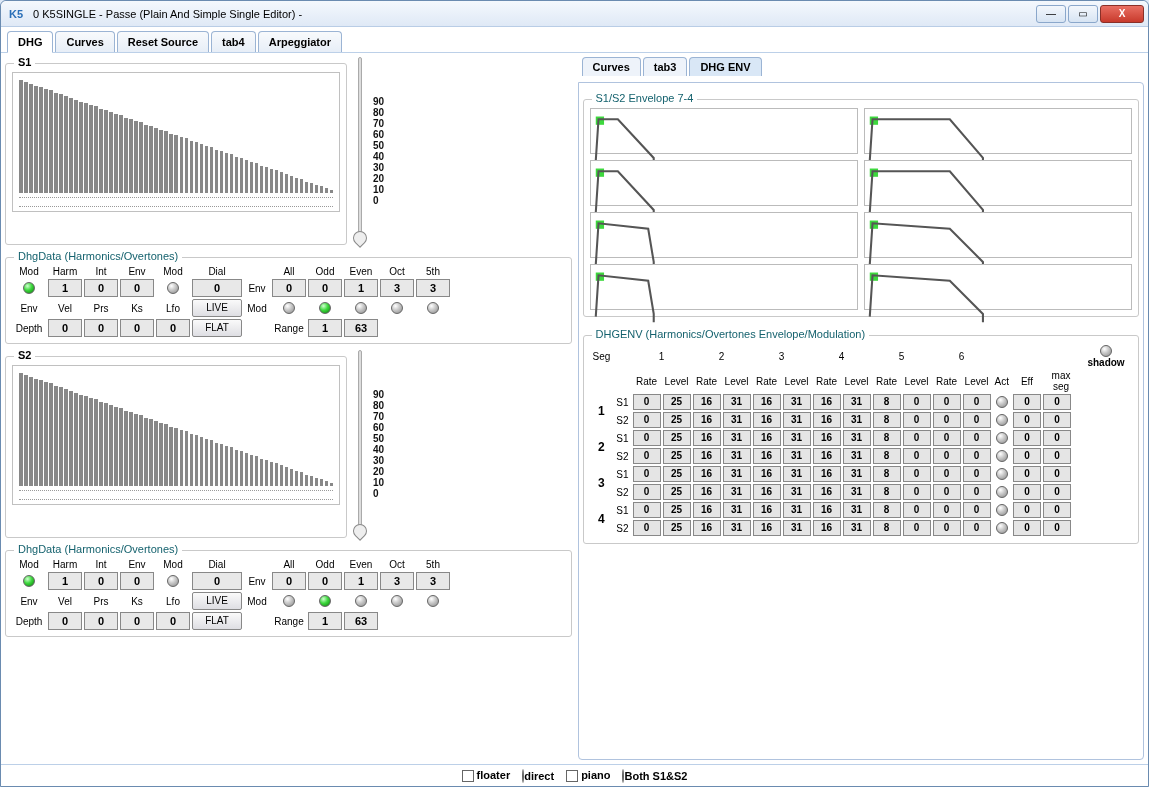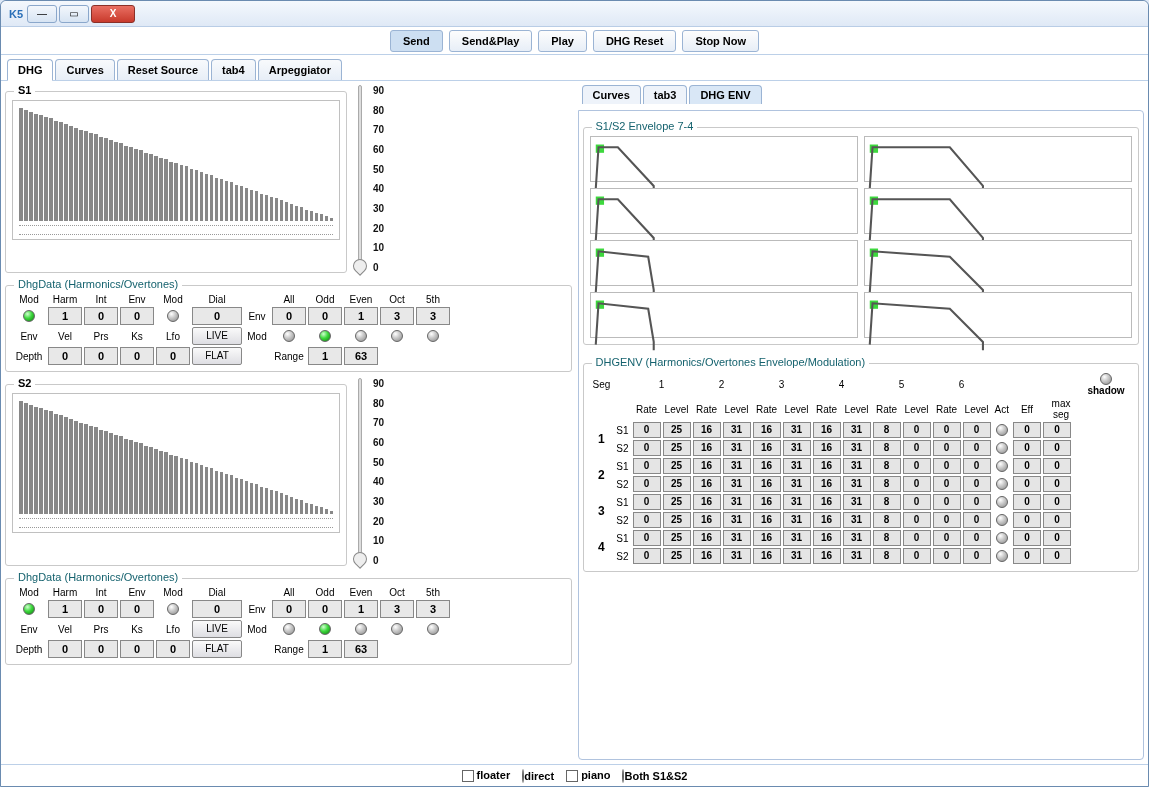--- a/index.html
+++ b/index.html
@@ -186,21 +186,21 @@
     background: #eee;
     border: 1px solid #888;
     border-radius: 50% 50% 50% 0;
     position: absolute;
     bottom: 0;
     transform: rotate(-45deg);
   }
   .scale {
     display: flex;
     flex-direction: column;
-    justify-content: space-between;
+    justify-content: center;
     font-size: 10px;
     height: 188px;
     color: #111;
     font-weight: bold;
   }
   .dhg-data-grid {
     display: grid;
     grid-template-columns: 34px 34px 34px 34px 34px 50px 26px 34px 34px 34px 34px 34px;
     gap: 2px 2px;
     align-items: center;
@@ -328,34 +328,28 @@
     margin-right:3px;
     background:#fff;
   }
 </style>
 </head>
 <body>
 
 <div class="window">
   <div class="titlebar">
     <span class="k5logo">K5</span>
+    <span class="titlebar-title">0 K5SINGLE   - Passe (Plain And Simple Single Editor) -</span>
     <div class="winbtns">
       <div class="winbtn">—</div>
       <div class="winbtn">▭</div>
       <div class="winbtn close">X</div>
     </div>
   </div>
 
-  <div class="toolbar">
-    <div class="tb-btn active">Send</div>
-    <div class="tb-btn">Send&amp;Play</div>
-    <div class="tb-btn">Play</div>
-    <div class="tb-btn">DHG Reset</div>
-    <div class="tb-btn">Stop Now</div>
-  </div>
 
   <div class="tabrow">
     <div class="tab active">DHG</div>
     <div class="tab">Curves</div>
     <div class="tab">Reset Source</div>
     <div class="tab">tab4</div>
     <div class="tab">Arpeggiator</div>
   </div>
 
   <div class="content">

